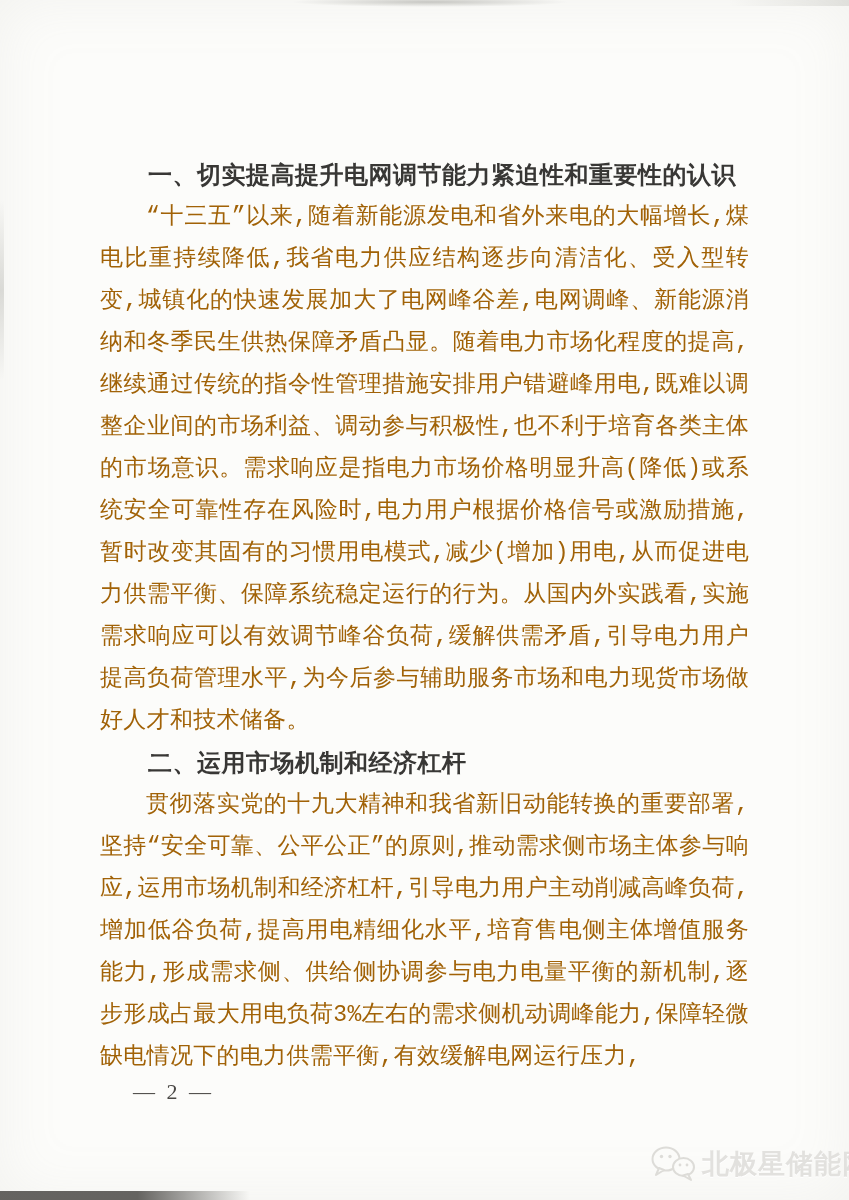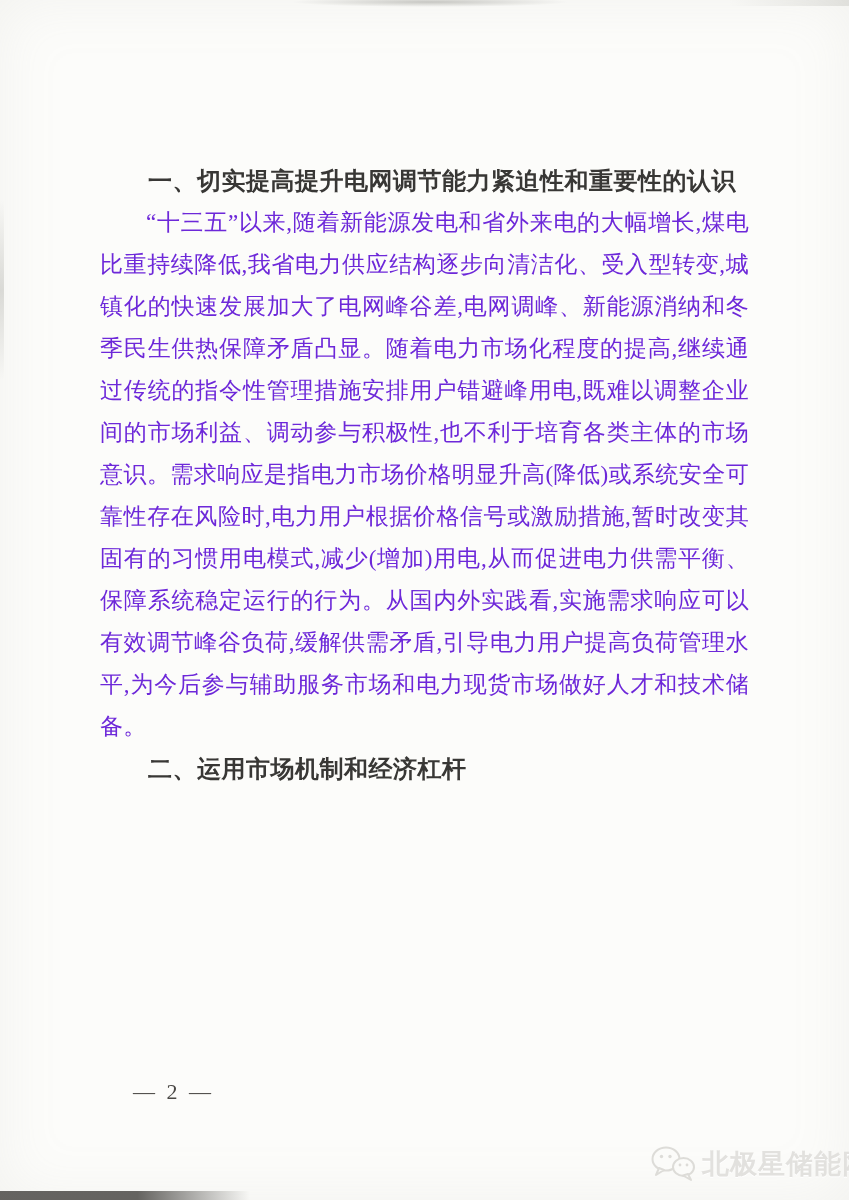--- a/index.html
+++ b/index.html
@@ -12,42 +12,43 @@
     width: 849px;
     height: 1200px;
     background: #fcfcfa;
     overflow: hidden;
     box-shadow: inset 0 0 60px rgba(175,175,168,0.12);
     font-family: "Liberation Serif", "DejaVu Serif", serif;
   }
   .content {
     position: absolute;
     left: 100px;
-    top: 160px;
+    top: 154px;
     width: 649px;
   }
   .heading {
     margin: 0;
     font-family: "Liberation Sans", "DejaVu Sans", sans-serif;
     font-weight: 700;
     font-size: 24px;
     line-height: 42px;
     color: #383735;
     text-indent: 2em;
     letter-spacing: 0.5px;
   }
   .body-text {
     margin: 0;
     font-size: 23px;
     line-height: 42px;
-    color: #6d28d9;
+    color: #a16207;
     text-indent: 2em;
     text-align: justify;
     text-justify: inter-ideograph;
     letter-spacing: 0.3px;
+    font-family: Liberation Mono, monospace;
   }
   .page-number {
     position: absolute;
     left: 133px;
     top: 1077px;
     font-size: 22px;
     line-height: 30px;
     letter-spacing: 3px;
     color: #4a4845;
   }
@@ -120,20 +121,21 @@
   <div class="artifact-left-edge"></div>
 
   <main class="content">
     <section>
       <h2 class="heading">一、切实提高提升电网调节能力紧迫性和重要性的认识</h2>
       <p class="body-text">“十三五”以来,随着新能源发电和省外来电的大幅增长,煤电比重持续降低,我省电力供应结构逐步向清洁化、受入型转变,城镇化的快速发展加大了电网峰谷差,电网调峰、新能源消纳和冬季民生供热保障矛盾凸显。随着电力市场化程度的提高,继续通过传统的指令性管理措施安排用户错避峰用电,既难以调整企业间的市场利益、调动参与积极性,也不利于培育各类主体的市场意识。需求响应是指电力市场价格明显升高(降低)或系统安全可靠性存在风险时,电力用户根据价格信号或激励措施,暂时改变其固有的习惯用电模式,减少(增加)用电,从而促进电力供需平衡、保障系统稳定运行的行为。从国内外实践看,实施需求响应可以有效调节峰谷负荷,缓解供需矛盾,引导电力用户提高负荷管理水平,为今后参与辅助服务市场和电力现货市场做好人才和技术储备。</p>
     </section>
 
     <section>
       <h2 class="heading">二、运用市场机制和经济杠杆</h2>
+      <p class="body-text">贯彻落实党的十九大精神和我省新旧动能转换的重要部署,坚持“安全可靠、公平公正”的原则,推动需求侧市场主体参与响应,运用市场机制和经济杠杆,引导电力用户主动削减高峰负荷,增加低谷负荷,提高用电精细化水平,培育售电侧主体增值服务能力,形成需求侧、供给侧协调参与电力电量平衡的新机制,逐步形成占最大用电负荷3%左右的需求侧机动调峰能力,保障轻微缺电情况下的电力供需平衡,有效缓解电网运行压力,</p>
     </section>
   </main>
 
   <div class="page-number">— 2 —</div>
 
   <div class="watermark">
     <span class="wm-icon">
       <svg viewBox="0 0 46 40" width="46" height="40" aria-hidden="true">
         <g fill="#fbfbf9" stroke="#dddcd8" stroke-width="2">
           <ellipse cx="16" cy="15" rx="13.5" ry="11.5"></ellipse>

